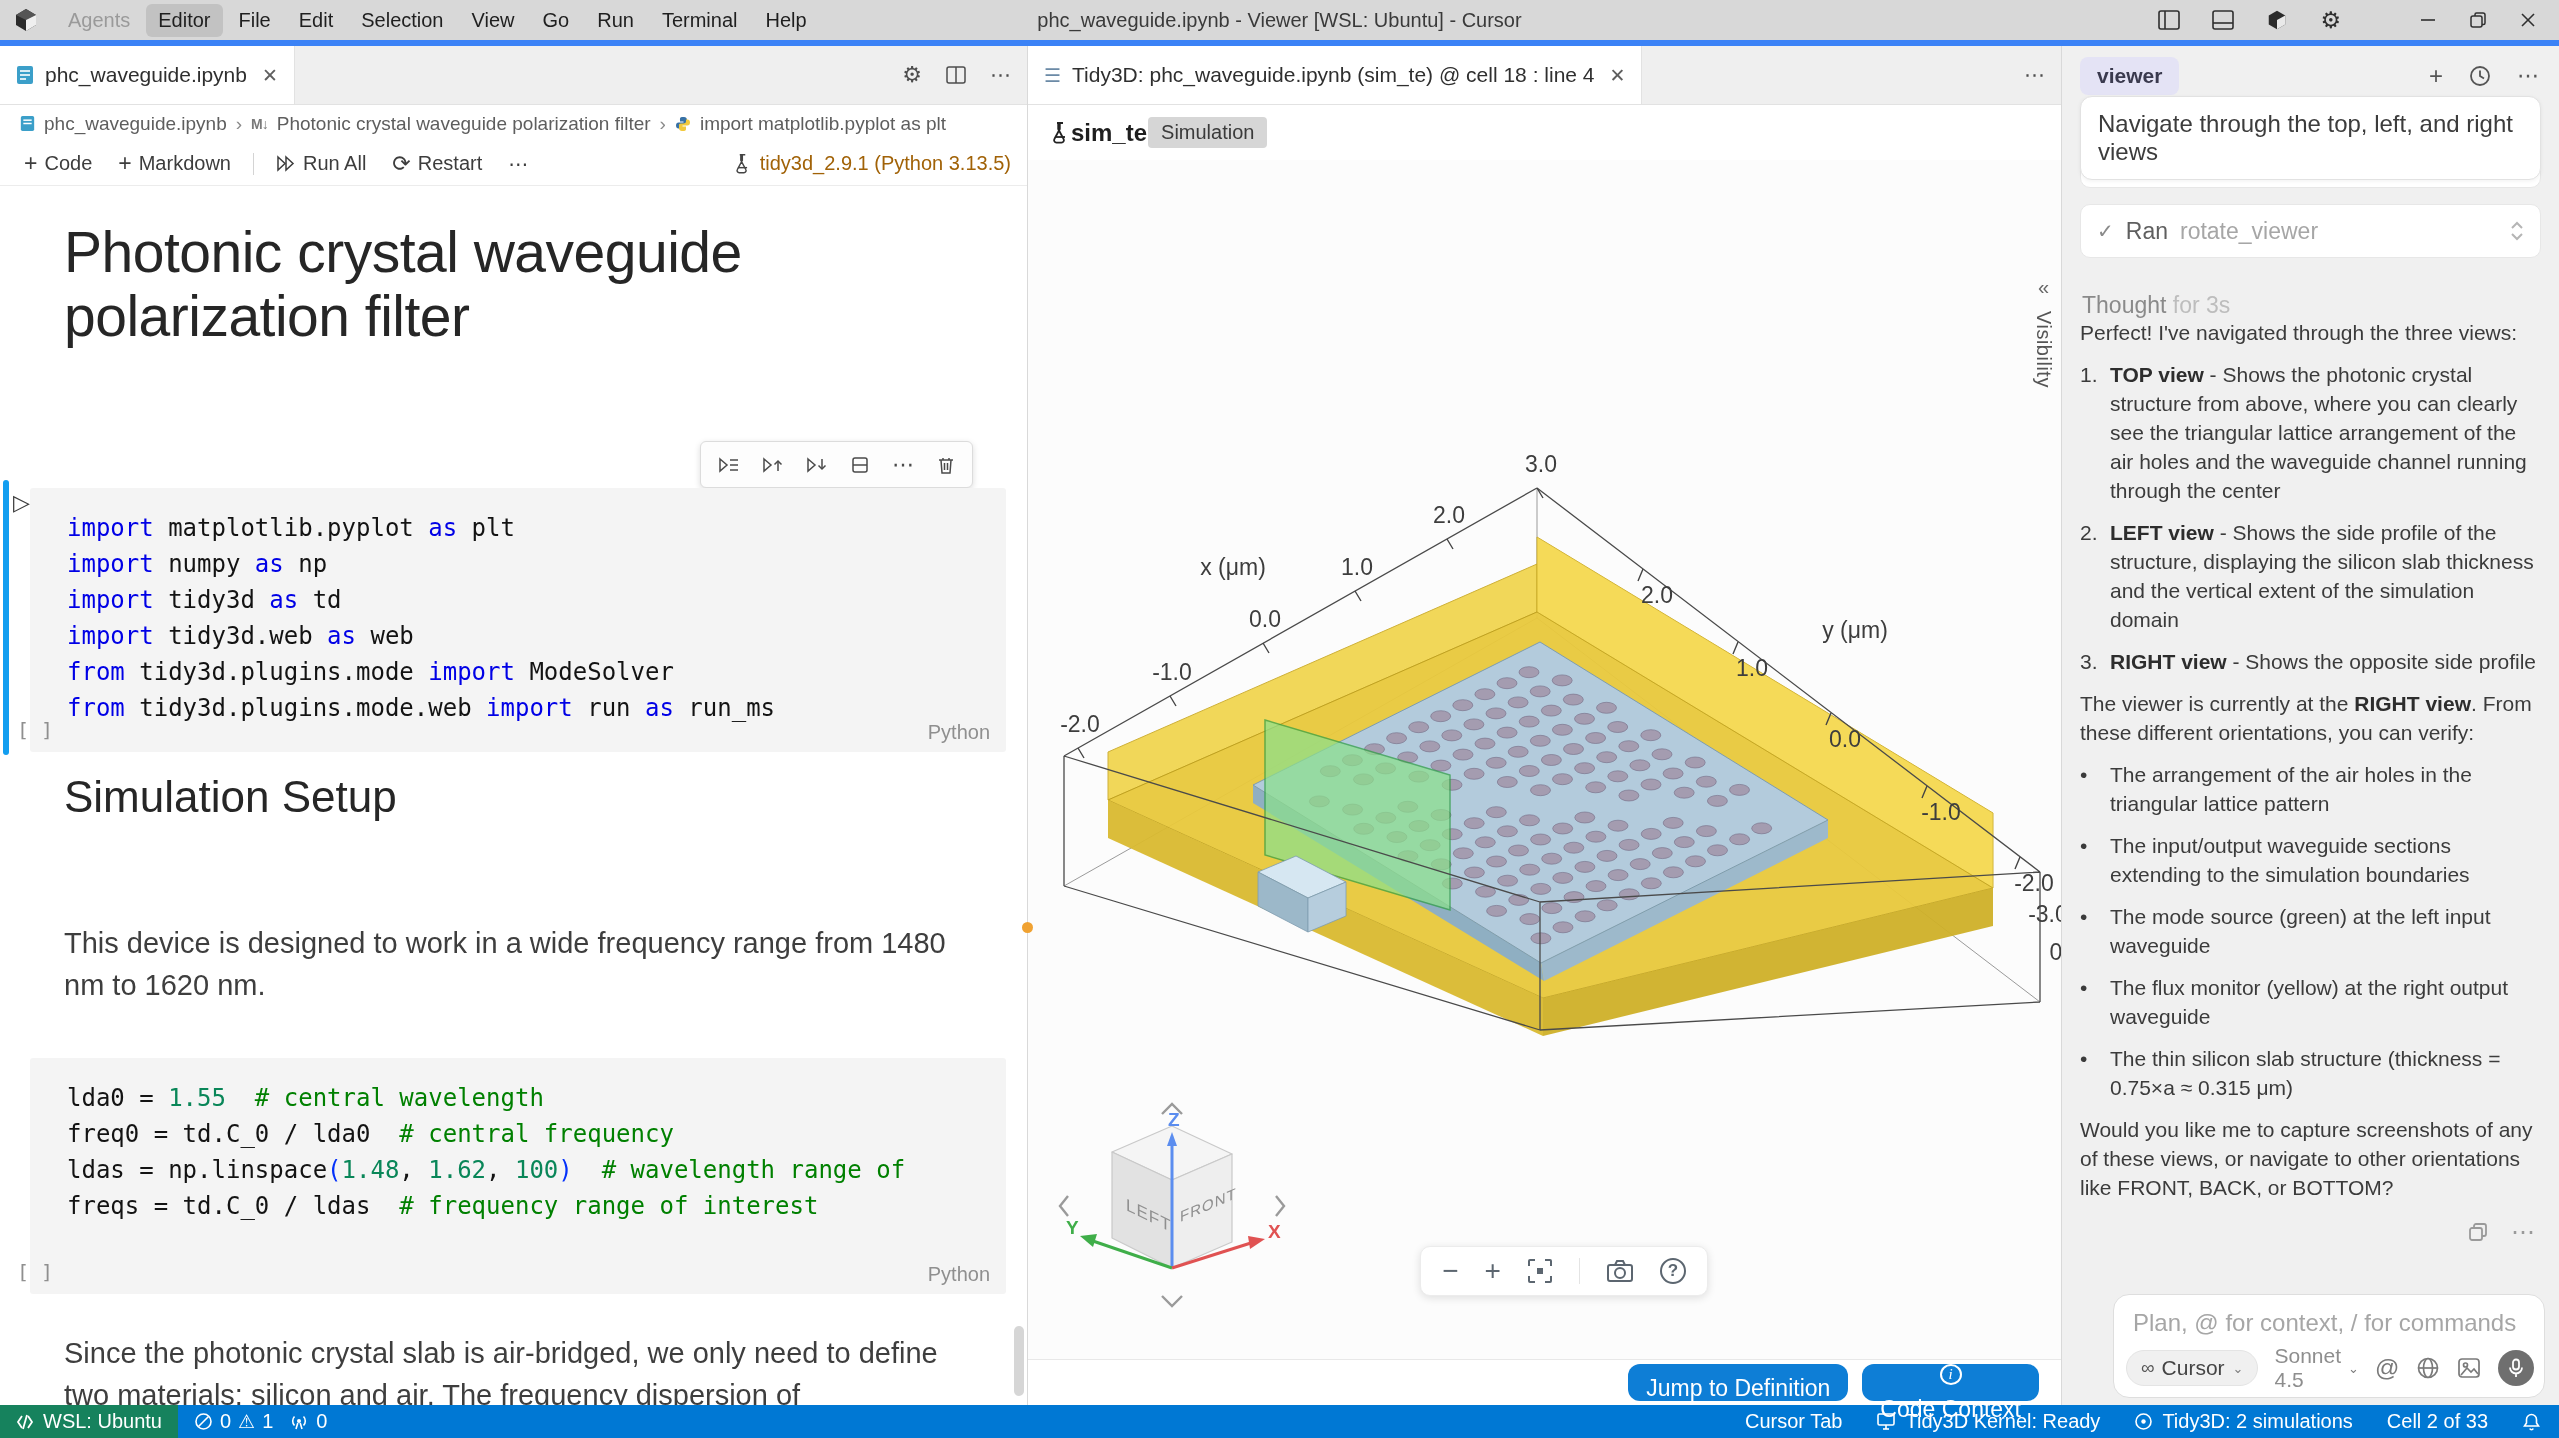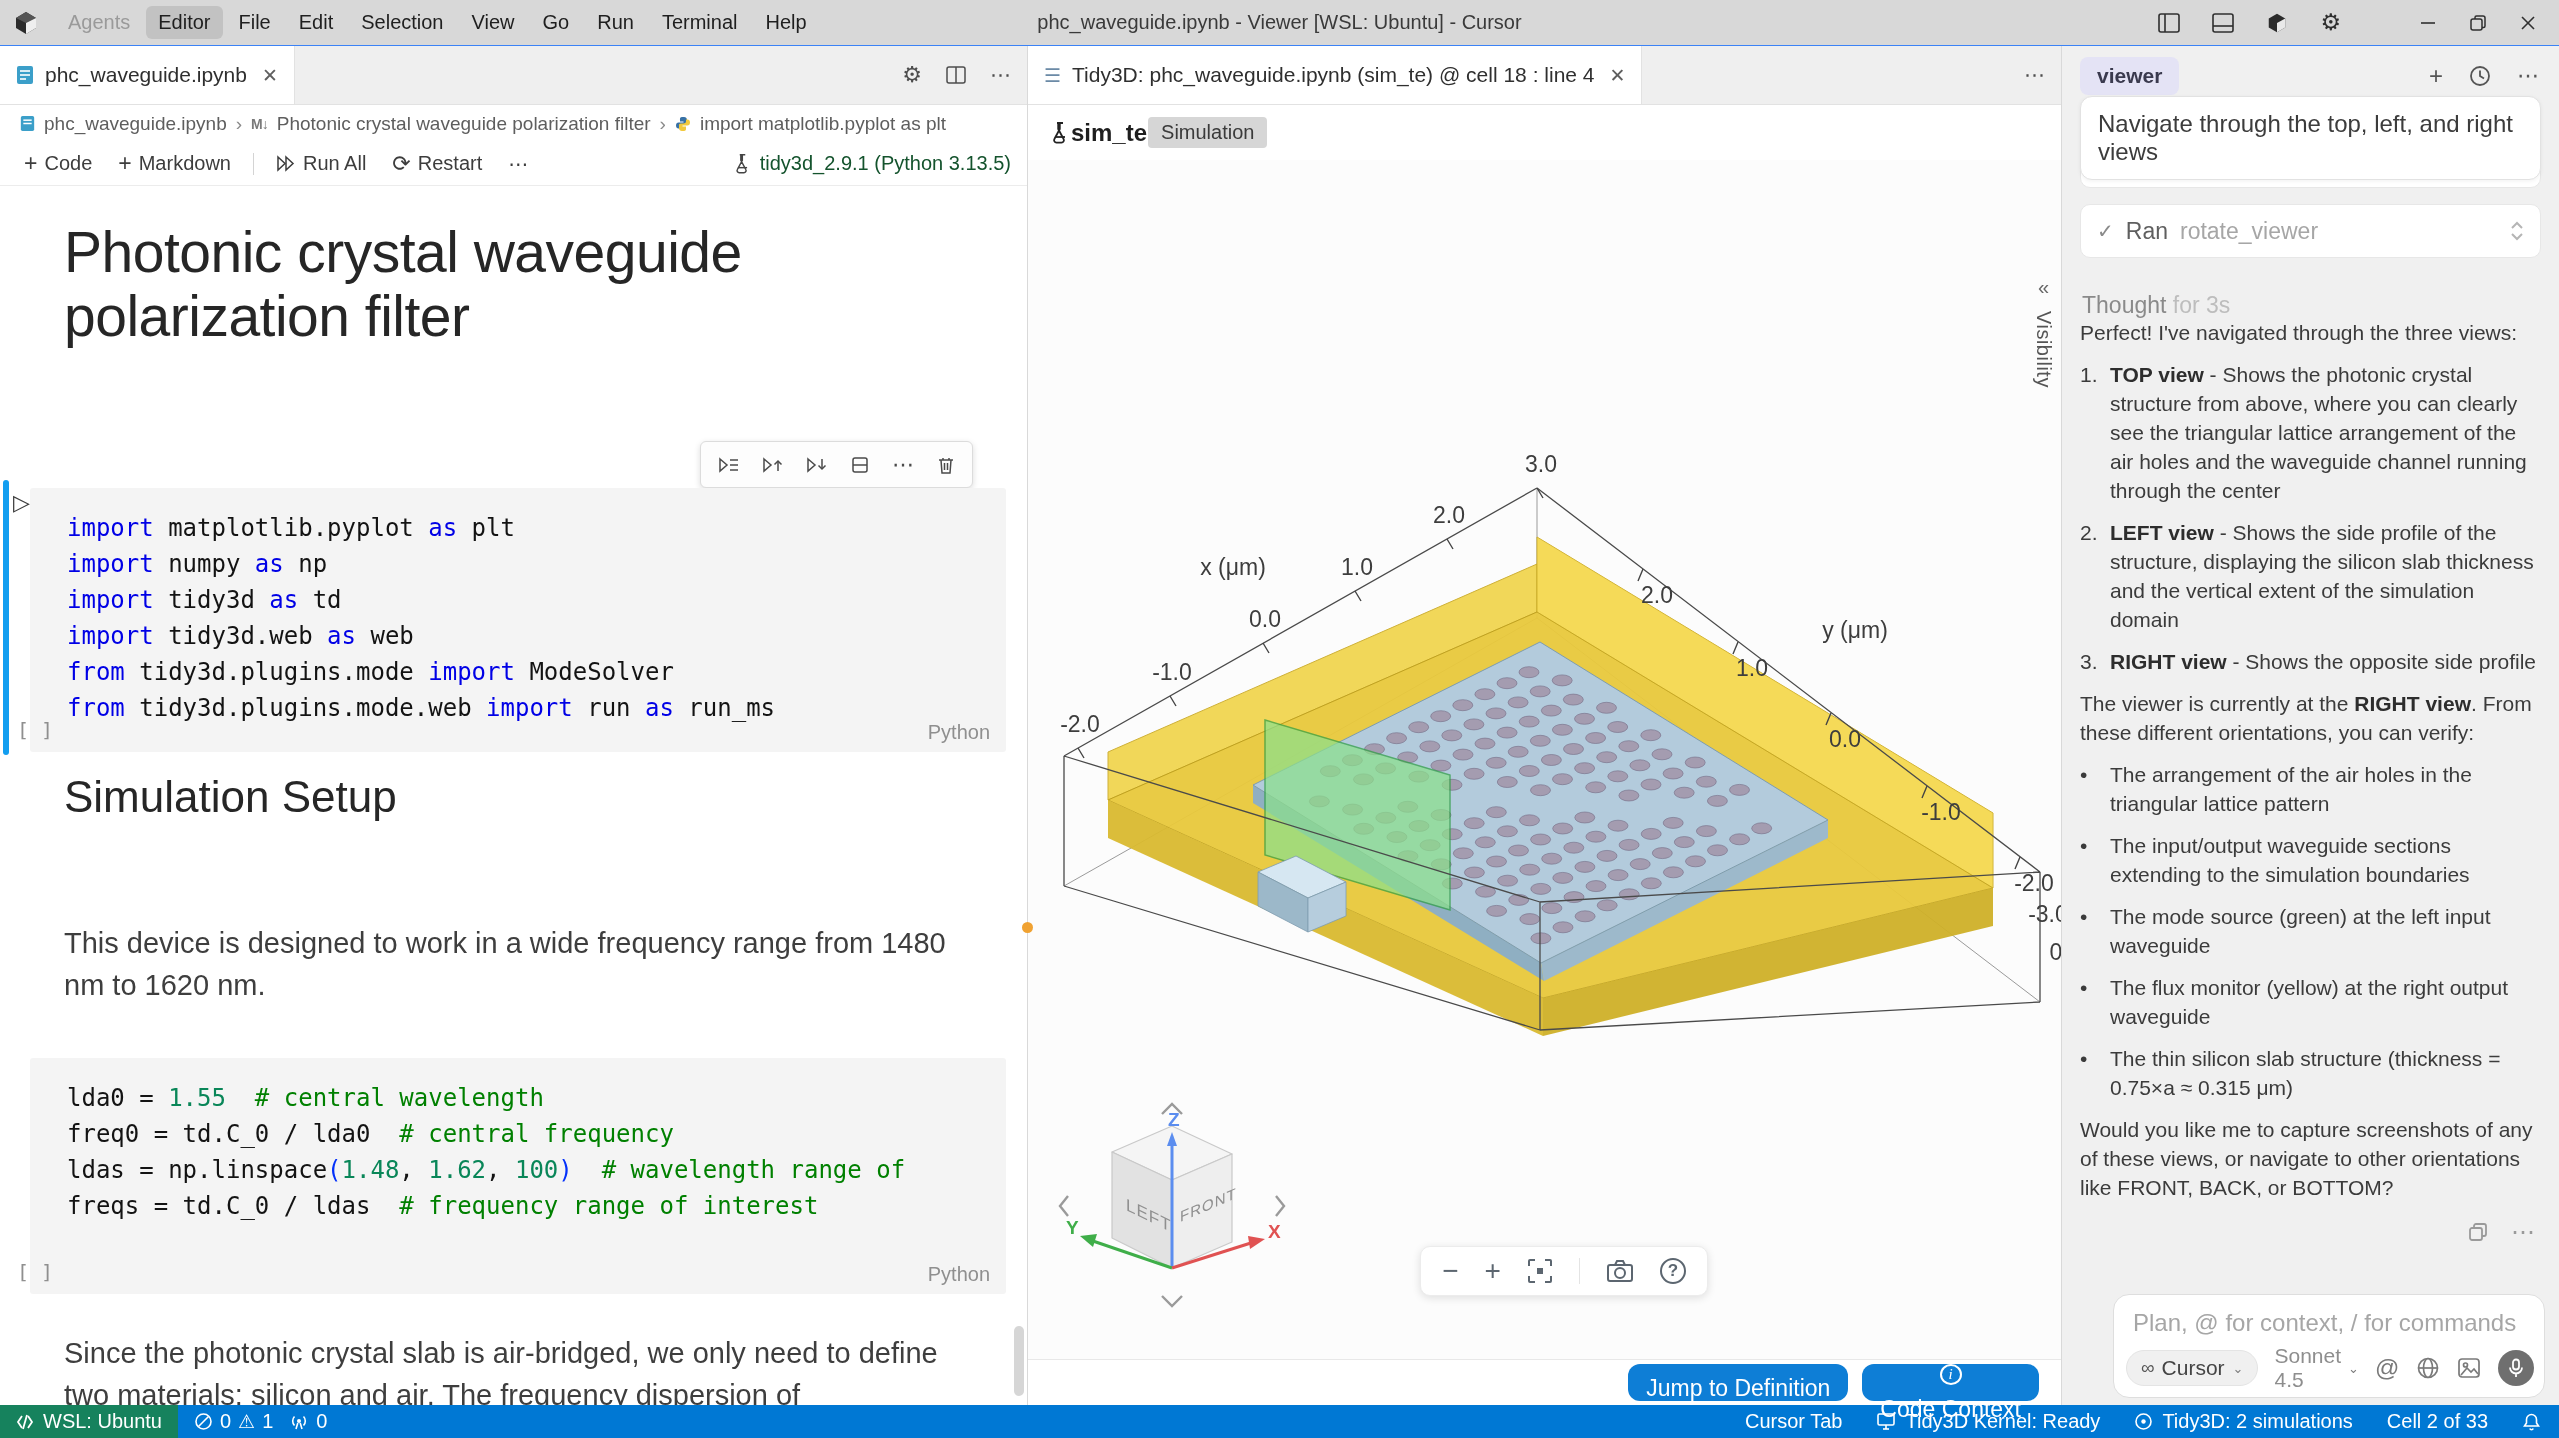--- a/index.html
+++ b/index.html
@@ -1,21 +1,21 @@
 <!DOCTYPE html>
 <html><head>
 <meta charset="utf-8">
 <style>
   *{box-sizing:border-box;margin:0;padding:0;}
   html,body{width:2559px;height:1438px;overflow:hidden;background:#fff;
     font-family:"Liberation Sans",sans-serif;-webkit-font-smoothing:antialiased;}
   svg{display:block;}
   
   .titlebar{height:46px;background:#d8d8d8;display:flex;align-items:center;position:relative;
-    font-size:20px;color:#1f1f1f;border-bottom:1px solid #3b82f6;}
+    font-size:20px;color:#1f1f1f;border-bottom:6px solid #3b82f6;}
   .tb-logo{margin:0 18px 0 14px;}
   .menu{display:flex;gap:4px;align-items:center;}
   .menu>span{padding:5px 12px;border-radius:6px;white-space:nowrap;}
   .menu .m-agents{color:#9a9a9a;}
   .menu .m-editor{background:#c2c2c2;}
   .tb-title{position:absolute;left:50%;transform:translateX(-50%);color:#3a3a3a;white-space:nowrap;}
   .tb-icons{margin-left:auto;display:flex;gap:32px;margin-right:22px;align-items:center;color:#2f2f2f;}
   .tb-icons .win-gap{width:14px;}
   
   .main{display:flex;height:1359px;}
@@ -33,21 +33,21 @@
   .crumbs{height:37px;display:flex;align-items:center;gap:9px;padding-left:20px;font-size:19px;color:#5e5e5e;background:#fff;white-space:nowrap;}
   .crumb-sep{color:#8a8a8a;}
   .md-ic{font-size:14px;font-weight:bold;color:#7a7a7a;letter-spacing:-1px;}
   .nb-toolbar{height:44px;display:flex;align-items:center;gap:10px;padding:0 16px;font-size:20px;
     color:#3d3d3d;border-bottom:1px solid #ececec;background:#fff;}
   .nbt-item{display:flex;align-items:center;gap:7px;padding:0 8px;white-space:nowrap;}
   .nbt-sep{width:1px;height:22px;background:#d4d4d4;margin:0 4px;}
   .nbt-plus{font-size:23px;line-height:1;}
   .restart-g{font-size:22px;line-height:1;}
   .spacer{flex:1;}
-  .kernel{display:flex;align-items:center;gap:8px;color:#14532d;}
+  .kernel{display:flex;align-items:center;gap:8px;color:#a16207;}
   .nb-content{position:relative;height:1219px;overflow:hidden;background:#fff;}
   .md-h1{position:absolute;left:64px;top:34px;font-size:57px;line-height:1.13;font-weight:400;color:#262626;width:900px;letter-spacing:-0.5px;}
   .md-h2{position:absolute;left:64px;top:586px;font-size:44px;font-weight:400;color:#262626;}
   .md-p{position:absolute;left:64px;font-size:29px;line-height:42px;color:#3e3e3e;width:890px;}
   .cell-toolbar{position:absolute;left:700px;top:255px;height:47px;display:flex;align-items:center;gap:22px;
     padding:0 17px;background:#fdfdfd;border:1px solid #dcdcdc;border-radius:6px;
     box-shadow:0 2px 6px rgba(0,0,0,.14);color:#4a4a4a;}
   .cell-toolbar .dots{font-size:22px;letter-spacing:1px;}
   .cell{position:absolute;left:0;width:1012px;}
   #cell1{top:302px;height:264px;}

